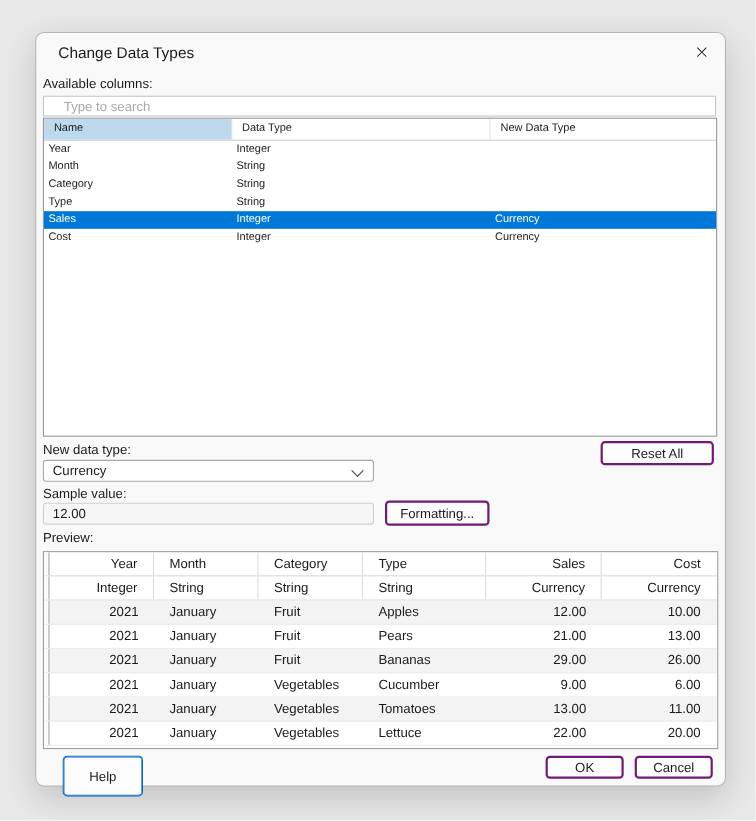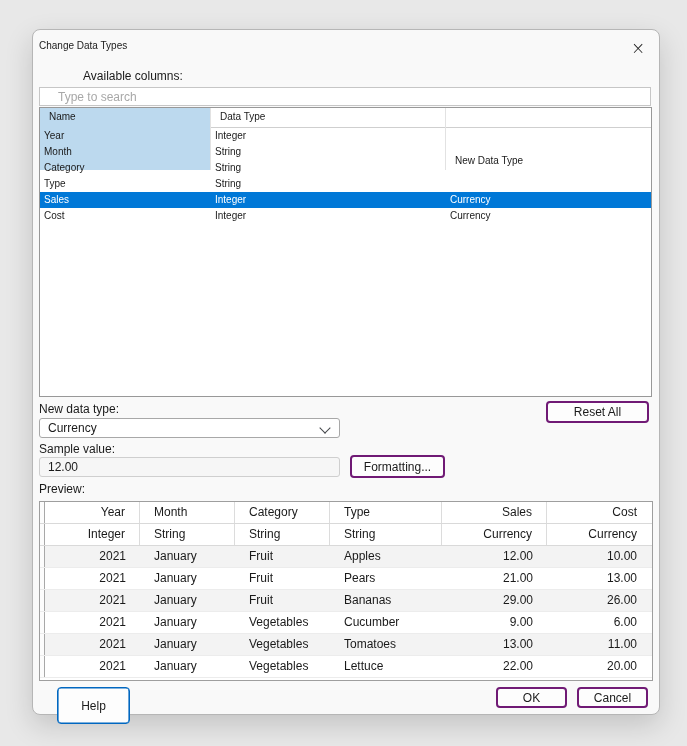--- a/index.html
+++ b/index.html
@@ -1,34 +1,34 @@
 <!DOCTYPE html>
 <html><head>
 <meta charset="utf-8">
 <style>
   html,body{margin:0;padding:0;}
   .stage{position:relative;width:687px;height:746px;background:#e8e8e8;
          font-family:"Liberation Sans",sans-serif;color:#1a1a1a;overflow:hidden;}
   .dialog{position:absolute;left:32px;top:29px;width:626px;height:684px;background:#f9f9f9;
           border:1px solid #b6b6b6;border-radius:8px;box-shadow:0 10px 28px rgba(0,0,0,.16);}
-  .title{position:absolute;left:6px;top:10px;font-size:10px;}
+  .title{position:absolute;left:20px;top:10px;font-size:14px;}
   .close-btn{position:absolute;right:10px;top:7px;width:24px;height:22px;background:none;border:none;
              font-size:17px;font-weight:300;line-height:20px;color:#1b1b1b;cursor:pointer;
              font-family:"DejaVu Sans",sans-serif;}
   .lbl{position:absolute;font-size:12px;color:#1a1a1a;white-space:nowrap;}
   .search{position:absolute;left:6px;top:57px;width:612px;height:19px;box-sizing:border-box;
           border:1px solid #c6c6c6;background:#fff;font-size:12px;padding:0 18px;color:#1a1a1a;
           font-family:inherit;}
   .search::placeholder{color:#a8a8a8;}
   .list{position:absolute;left:6px;top:77px;width:613px;height:290px;background:#fff;
         border:1px solid #989898;box-sizing:border-box;font-size:10px;overflow:hidden;}
   .list-header{display:grid;grid-template-columns:171px 235px 1fr;height:19px;line-height:18px;
                border-bottom:1px solid #cfcfcf;background:#fff;}
   .list-header .hc{padding-left:9px;border-right:1px solid #e2e2e2;box-sizing:border-box;cursor:pointer;}
-  .list-header .hc:last-child{border-right:none;margin-top:44px;}
+  .list-header .hc:last-child{border-right:none;}
   .hc-name{background:#bcd9ee;}
   .list-row{display:grid;grid-template-columns:171px 235px 1fr;height:16px;line-height:16px;cursor:default;}
   .list-row .c{padding-left:4px;overflow:hidden;white-space:nowrap;}
   .list-row.selected{background:#0078d7;color:#fff;}
   .combo{position:absolute;left:6px;top:388px;width:301px;height:20px;box-sizing:border-box;
          background:#fff;border:1px solid #a8a8a8;border-radius:3px;font-size:12px;line-height:18px;
          padding:0 8px;cursor:pointer;}
   .chev{position:absolute;right:10px;top:5px;width:7px;height:7px;
         border-left:1px solid #44474b;border-bottom:1px solid #44474b;transform:rotate(-45deg);}
   .sample{position:absolute;left:6px;top:427px;width:301px;height:20px;box-sizing:border-box;
@@ -61,21 +61,21 @@
 <div class="stage">
   <div class="dialog">
 
     <div style="position:absolute;left:0;top:0;right:0;height:32px;">
       <span class="title">Change Data Types</span>
       <button class="close-btn">
         <span>×</span>
       </button>
     </div>
 
-    <span class="lbl" style="left:6px;top:39px;margin-left:44px;">Available columns:</span>
+    <span class="lbl" style="left:6px;top:39px;">Available columns:</span>
 
     <input class="search" type="text" placeholder="Type to search" style="">
 
     <div class="list">
       <div class="list-header">
         <div class="hc hc-name">Name</div>
         <div class="hc">Data Type</div>
         <div class="hc">New Data Type</div>
       </div>
       <div class="list-row">

